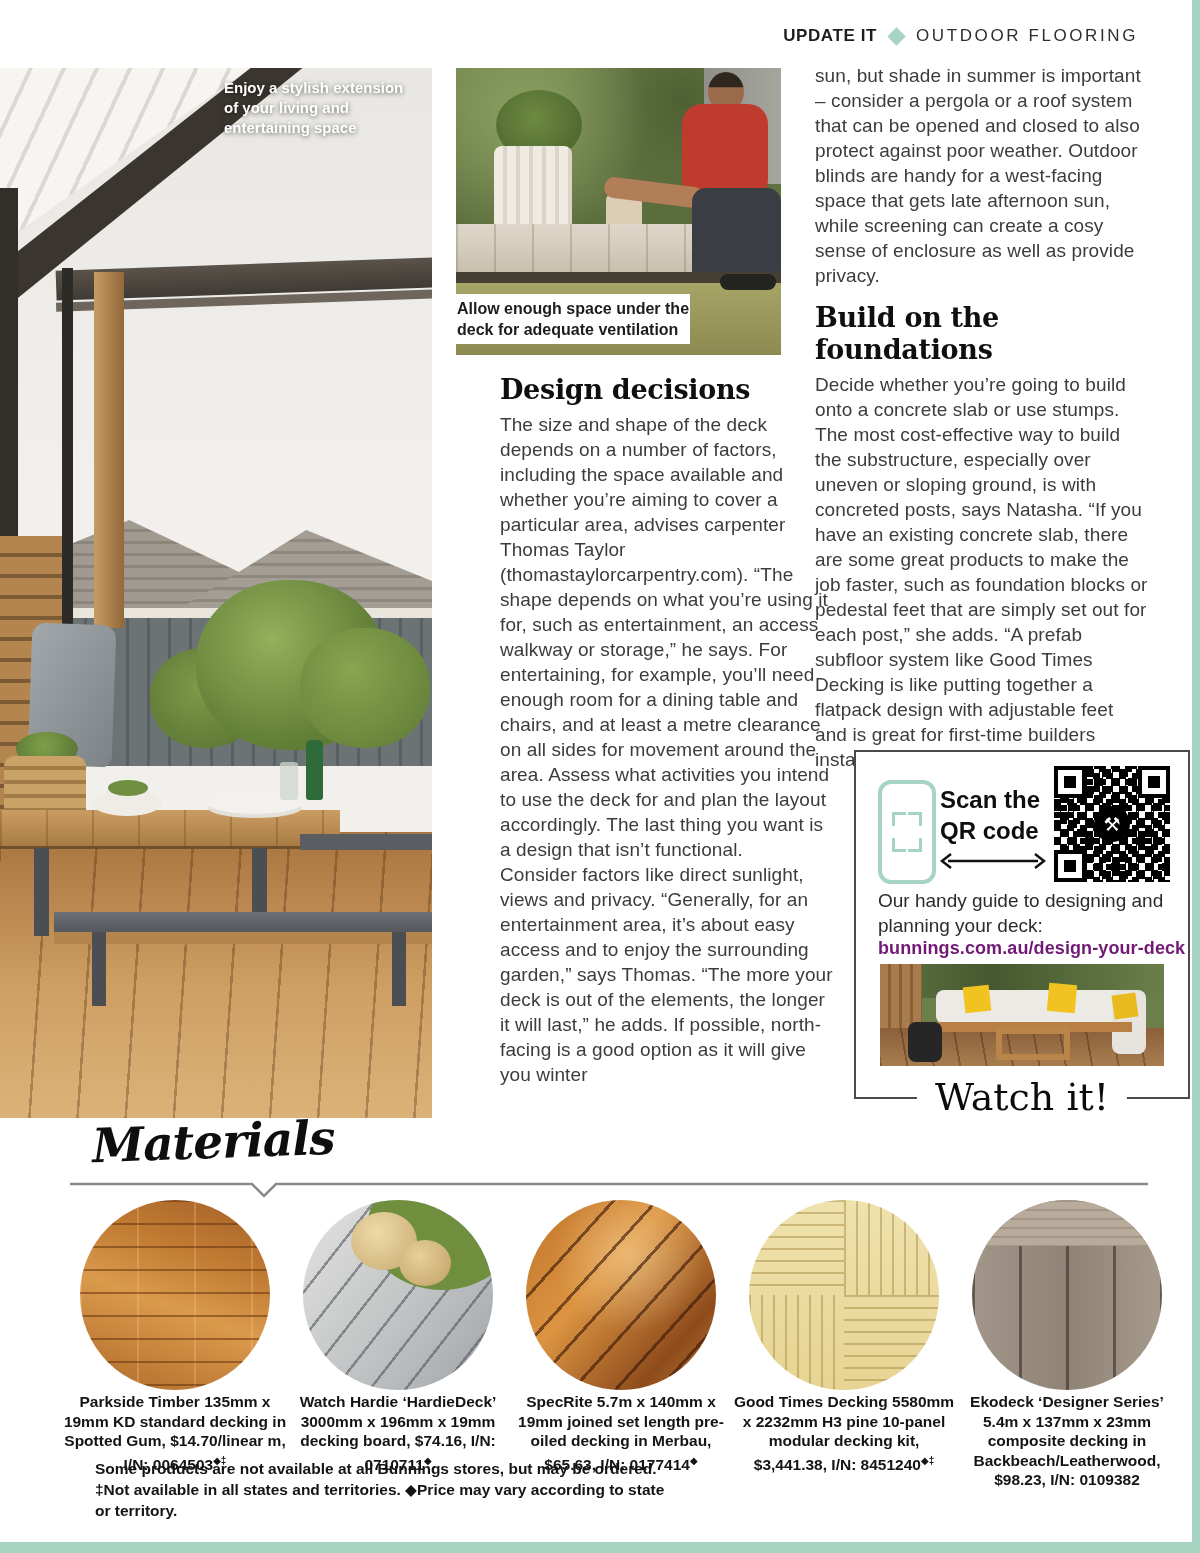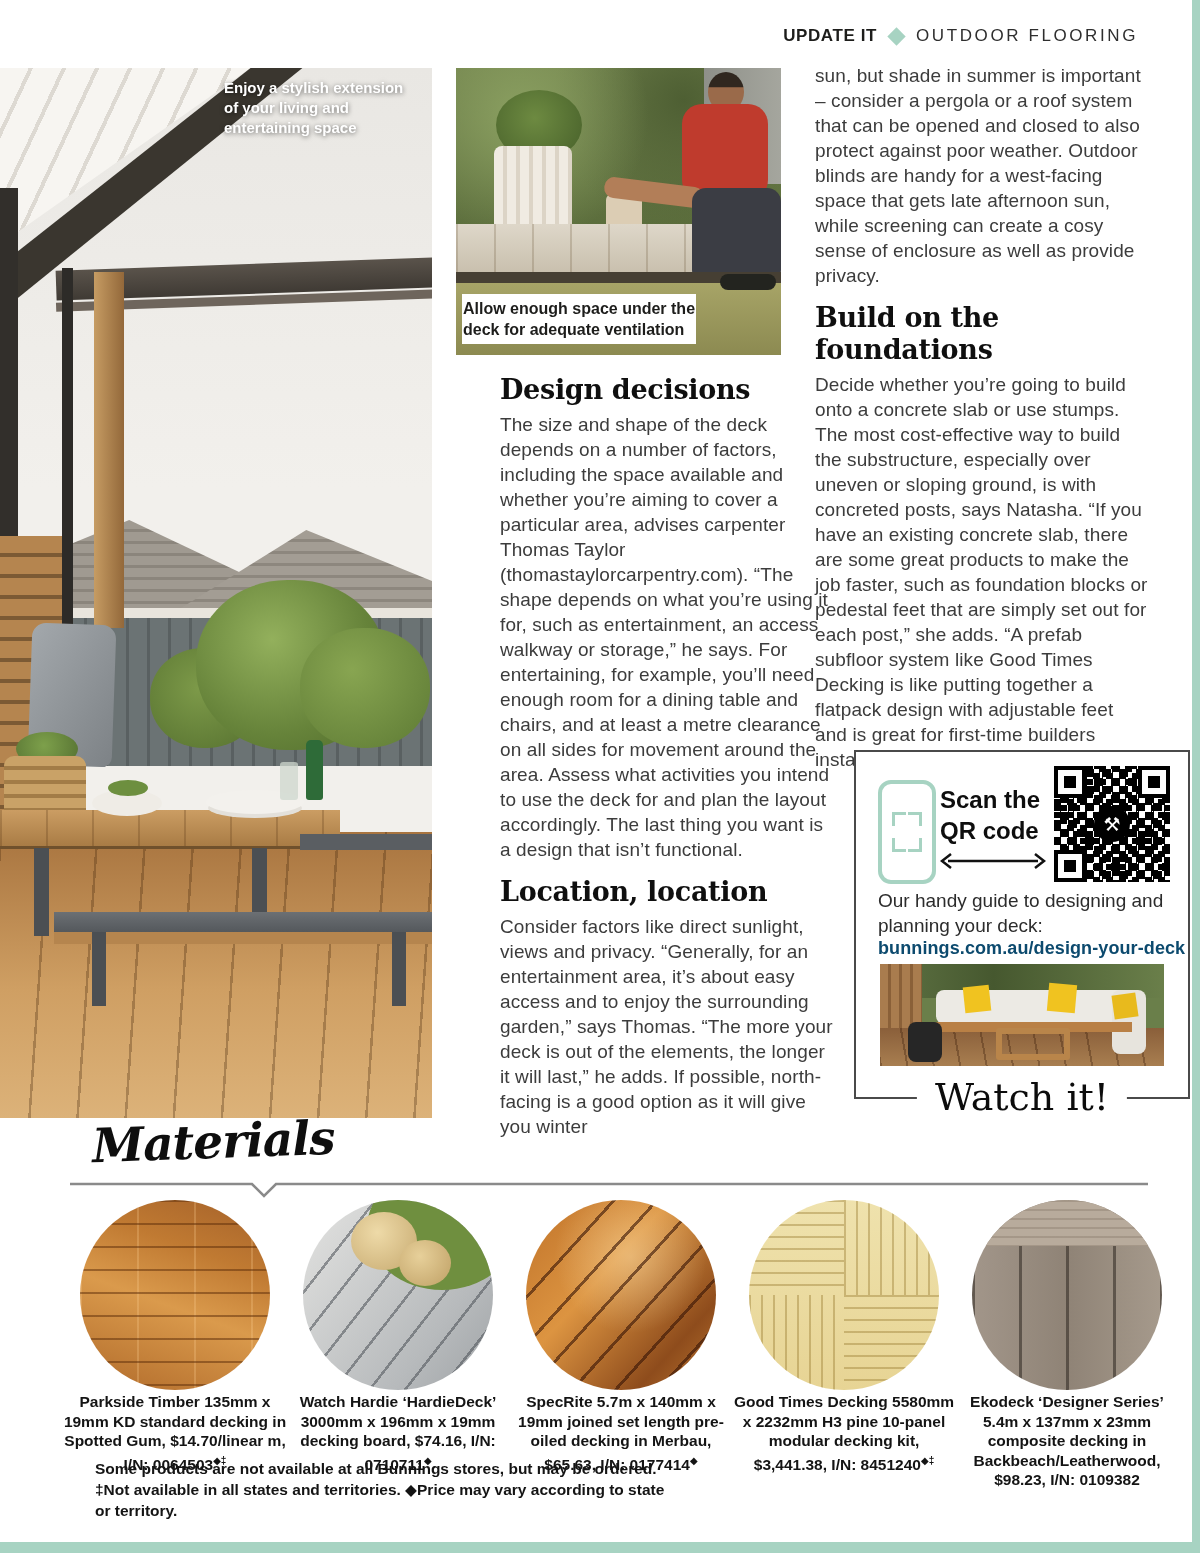--- a/index.html
+++ b/index.html
@@ -80,21 +80,21 @@
   .v-deck{left:0;top:156px;width:325px;height:48px;
           background:repeating-linear-gradient(90deg,rgba(110,90,60,.25) 0 2px,rgba(0,0,0,0) 2px 38px),
                      linear-gradient(#ded7c9,#c9c0ae);}
   .v-deckedge{left:0;top:204px;width:325px;height:11px;background:#463f33;}
   .v-grass{left:0;top:215px;width:325px;height:72px;background:linear-gradient(#a7a467,#8c8a51);}
   .v-head{left:252px;top:4px;width:36px;height:40px;border-radius:50%;background:linear-gradient(#30271f 38%,#9a6a4a 39%);}
   .v-torso{left:226px;top:36px;width:86px;height:96px;border-radius:20px;background:#bf3b2d;}
   .v-arm{left:148px;top:114px;width:100px;height:21px;border-radius:10px;background:#b27e58;transform:rotate(7deg);}
   .v-pants{left:236px;top:120px;width:89px;height:96px;border-radius:14px;background:#3b3d44;}
   .v-shoe{left:264px;top:206px;width:56px;height:16px;border-radius:8px;background:#23241f;}
-  .vent-cap{left:6px;top:226px;background:#fff;padding:4px 1px;font-size:16px;font-weight:600;line-height:21px;color:#1d1d1b;}
+  .vent-cap{left:0;top:226px;background:#fff;padding:4px 1px;font-size:16px;font-weight:600;line-height:21px;color:#1d1d1b;}
   .vent-cap div{position:static;}
 
   
   .col{position:absolute;width:334px;font-size:19px;line-height:25px;color:#3c3c3c;letter-spacing:.1px;}
   .col2{left:456px;top:374px;margin-left:44px;}
   .col3{left:815px;top:63px;}
   .col h3{font-family:"DejaVu Serif","Liberation Serif",serif;font-size:27px;line-height:32px;color:#0f0f0f;
           margin:14px 0 6px;letter-spacing:-.3px;}
   .col h3.first{margin-top:0;}
   .col p{margin:0;}
@@ -112,21 +112,21 @@
   .darrow{position:absolute;left:84px;top:100px;}
   .qr{position:absolute;left:198px;top:14px;width:116px;height:116px;outline:4px solid #fff;
       background:repeating-conic-gradient(#000 0 25%,rgba(0,0,0,0) 0 50%) 0 0/13px 13px,
                  repeating-conic-gradient(#000 0 25%,rgba(0,0,0,0) 0 50%) 6px 3px/17px 17px,#fff;}
   .qr i{position:absolute;width:24px;height:24px;border:4px solid #000;background:#fff;}
   .qr i:after{content:"";position:absolute;left:6px;top:6px;width:12px;height:12px;background:#000;}
   .f-tl{left:0;top:0;} .f-tr{right:0;top:0;} .f-bl{left:0;bottom:0;}
   .qr-center{position:absolute;left:50%;top:50%;transform:translate(-50%,-50%);width:36px;height:36px;border-radius:50%;
              background:#000;color:#fff;display:flex;align-items:center;justify-content:center;font-size:19px;}
   .guide{position:absolute;left:22px;top:136px;width:294px;font-size:19px;line-height:25px;color:#2c2c2c;}
-  .url{position:absolute;left:22px;top:186px;font-size:18px;font-weight:800;color:#0c4a6e;letter-spacing:.1px;}
+  .url{position:absolute;left:22px;top:186px;font-size:18px;font-weight:800;color:#701a75;letter-spacing:.1px;}
   .qphoto{position:absolute;left:24px;top:212px;width:284px;height:102px;overflow:hidden;background:#6a7f4a;}
   .qphoto div{position:absolute;}
   .q-fol{left:0;top:0;width:284px;height:34px;background:linear-gradient(90deg,#5f7344,#46582f 40%,#6a7f4a);}
   .q-wall{left:0;top:0;width:42px;height:102px;background:repeating-linear-gradient(90deg,#a97c4e 0 8px,#8a6038 8px 11px);}
   .q-floor{left:0;top:64px;width:284px;height:38px;
            background:repeating-linear-gradient(80deg,rgba(60,30,10,.35) 0 2px,rgba(0,0,0,0) 2px 26px),
                       linear-gradient(#8a5f3a,#a87e50);}
   .q-sofa{left:56px;top:26px;width:196px;height:34px;border-radius:8px;background:#eceae4;}
   .q-sofaarm{left:232px;top:26px;width:34px;height:64px;border-radius:8px;background:#e7e4dd;}
   .q-frame{left:56px;top:58px;width:196px;height:10px;background:#b98045;}
@@ -243,21 +243,20 @@
     <div class="v-shoe"></div>
     <div class="vent-cap">
       <div>Allow enough space under the</div>
       <div>deck for adequate ventilation</div>
     </div>
   </div>
 
   <div class="col col2">
     <h3 class="first">Design decisions</h3>
     <p>The size and shape of the deck depends on a number of factors, including the space available and whether you’re aiming to cover a particular area, advises carpenter Thomas Taylor (thomastaylorcarpentry.com). “The shape depends on what you’re using it for, such as entertainment, an access walkway or storage,” he says. For entertaining, for example, you’ll need enough room for a dining table and chairs, and at least a metre clearance on all sides for movement around the area. Assess what activities you intend to use the deck for and plan the layout accordingly. The last thing you want is a design that isn’t functional.</p>
-    <h3>Location, location</h3>
     <p>Consider factors like direct sunlight, views and privacy. “Generally, for an entertainment area, it’s about easy access and to enjoy the surrounding garden,” says Thomas. “The more your deck is out of the elements, the longer it will last,” he adds. If possible, north-facing is a good option as it will give you winter</p>
   </div>
 
   <div class="col col3">
     <p>sun, but shade in summer is important – consider a pergola or a roof system that can be opened and closed to also protect against poor weather. Outdoor blinds are handy for a west-facing space that gets late afternoon sun, while screening can create a cosy sense of enclosure as well as provide privacy.</p>
     <h3>Build on the foundations</h3>
     <p><span>Decide whether you’re going to build onto a concrete slab or use stumps. The most cost-effective way to build the substructure, especially over uneven or sloping ground, is with concreted posts, says Natasha. “If you have an existing concrete slab, there are some great products to make the job faster, such as foundation blocks or pedestal feet that are simply set out for each post,” she adds. “A prefab subfloor system like Good Times Decking is like putting together a flatpack design with adjustable feet and is great for first-time builders installing a low-to-the-ground deck.”</span><span class="play">▶</span></p>
   </div>
 
   <div class="qrbox">

